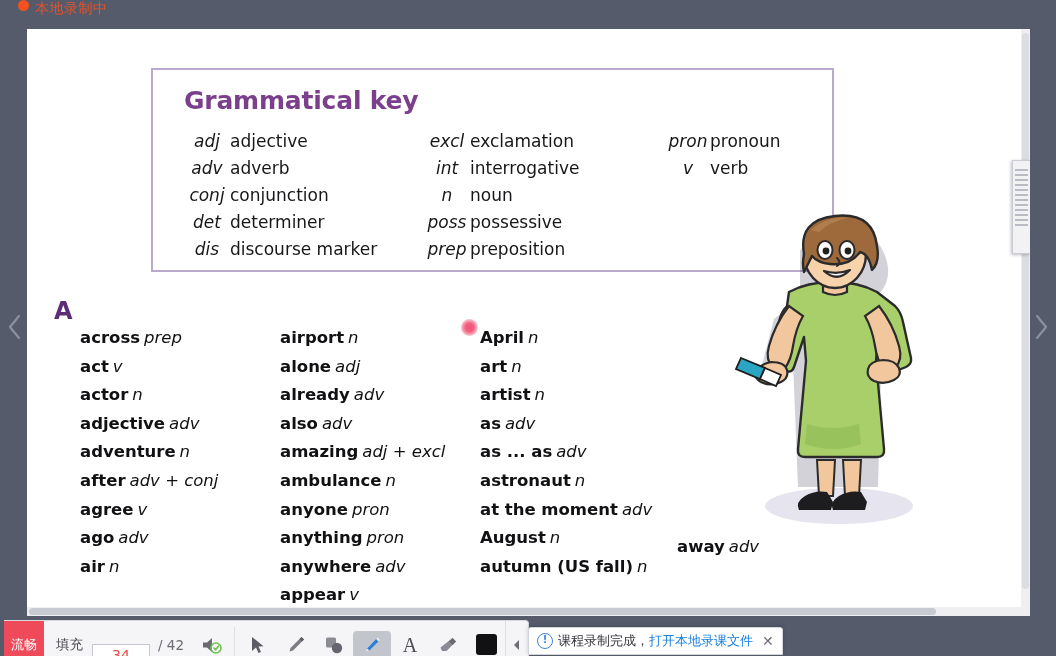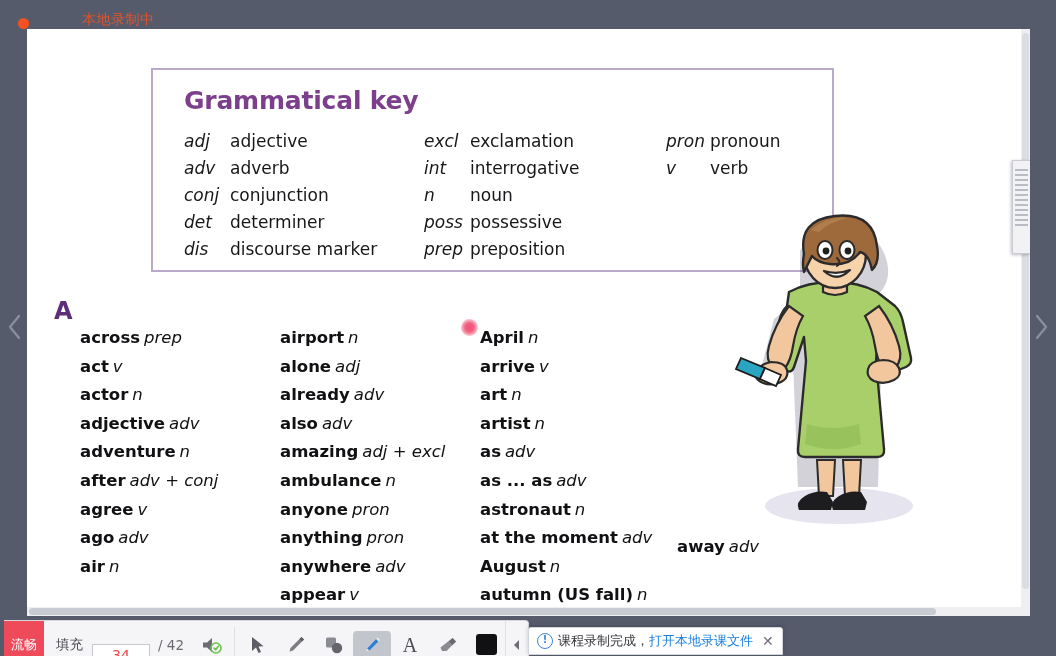--- a/index.html
+++ b/index.html
@@ -22,24 +22,23 @@
     background: #555b6b;
   }
 
   
   #rec-bar {
     position: absolute;
     left: 0; top: 0;
     width: 1056px; height: 29px;
     background: #555b6b;
     display: flex;
-    align-items: flex-end;
+    align-items: flex-start;
     padding-left: 18px;
     box-sizing: border-box;
-    gap: 47px;
   }
   #rec-dot {
     width: 11px; height: 11px;
     border-radius: 50%;
     background: #f4511e;
     margin-right: 6px;
     flex: none;
   }
   #rec-label {
     color: #e2542a;
@@ -135,20 +134,21 @@
   }
 
   
   #gkey-box {
     position: absolute;
     left: 124px; top: 39px;
     width: 683px; height: 204px;
     border: 2px solid #b9aacb;
     box-sizing: border-box;
     background: #ffffff;
+    text-align: center;
   }
   #gkey-title {
     position: absolute;
     left: 31px; top: 16px;
     font-size: 25px;
     font-weight: bold;
     color: #7b3f8c;
     font-family: "DejaVu Sans", sans-serif;
     letter-spacing: -0.2px;
   }
@@ -472,21 +472,20 @@
         <div class="word-row"><span class="word-head">amazing</span><span class="word-pos">adj + excl</span></div>
         <div class="word-row"><span class="word-head">ambulance</span><span class="word-pos">n</span></div>
         <div class="word-row"><span class="word-head">anyone</span><span class="word-pos">pron</span></div>
         <div class="word-row"><span class="word-head">anything</span><span class="word-pos">pron</span></div>
         <div class="word-row"><span class="word-head">anywhere</span><span class="word-pos">adv</span></div>
         <div class="word-row"><span class="word-head">appear</span><span class="word-pos">v</span></div>
       </div>
 
       <div class="word-col" id="word-col-2">
         <div class="word-row"><span class="word-head">April</span><span class="word-pos">n</span></div>
-        <div class="word-row"><span class="word-head">arrive</span><span class="word-pos">v</span></div>
         <div class="word-row"><span class="word-head">art</span><span class="word-pos">n</span></div>
         <div class="word-row"><span class="word-head">artist</span><span class="word-pos">n</span></div>
         <div class="word-row"><span class="word-head">as</span><span class="word-pos">adv</span></div>
         <div class="word-row"><span class="word-head">as ... as</span><span class="word-pos">adv</span></div>
         <div class="word-row"><span class="word-head">astronaut</span><span class="word-pos">n</span></div>
         <div class="word-row"><span class="word-head">at the moment</span><span class="word-pos">adv</span></div>
         <div class="word-row"><span class="word-head">August</span><span class="word-pos">n</span></div>
         <div class="word-row"><span class="word-head">autumn (US fall)</span><span class="word-pos">n</span></div>
       </div>
 

